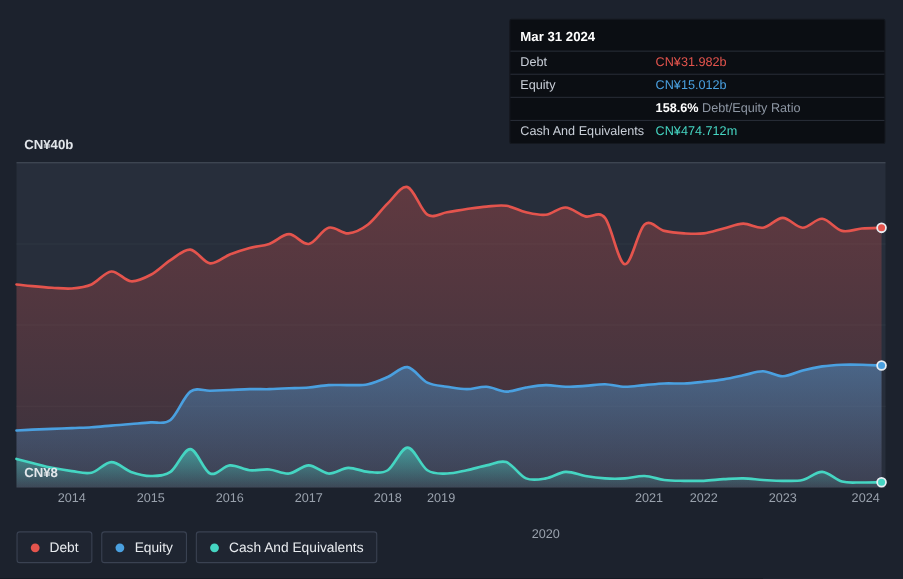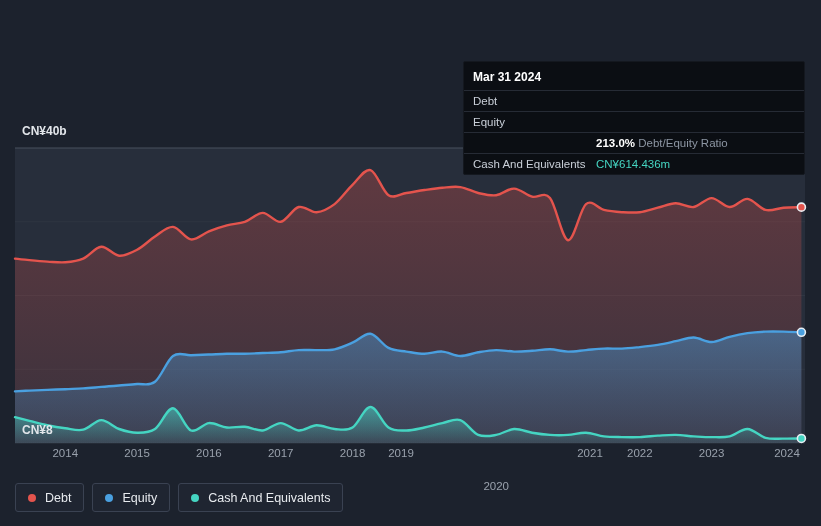--- a/index.html
+++ b/index.html
@@ -13,21 +13,21 @@
   .plot svg{overflow:visible;display:block;}
   .y-label{position:absolute;color:#e2e6ea;font-size:12px;font-weight:bold;}
   .y-top{left:22px;top:124px;}
   .y-bottom{left:22px;top:423px;z-index:3;}
   #x-axis{position:absolute;left:0;top:447px;width:762px;height:16px;}
   .x-tick{position:absolute;top:0;transform:translateX(-50%);color:#99a1ac;font-size:11.5px;}
   
   .tooltip{
     position:absolute;top:17px;right:16px;width:340px;
     background:#0b0e13;border:1px solid #14181f;border-radius:2px;
-    z-index:5;color:#c9cfd8;font-size:11.5px;margin-top:44px;
+    z-index:5;color:#c9cfd8;font-size:11.5px;
   }
   .tt-header{padding:8px 9px 6px 9px;color:#ffffff;font-weight:700;font-size:12px;}
   .tt-row{display:flex;align-items:center;padding:4px 9px;border-top:1px solid #262b35;min-height:12px;}
   .tt-label{width:123px;flex:none;color:#c9cfd8;}
   .tt-value{flex:1;}
   .tt-value b{color:#ffffff;font-weight:700;}
   .ratio-label{color:#8d96a3;}
   
   .legend{position:absolute;left:15px;top:483px;display:flex;gap:8px;}
   .legend-item{
@@ -90,31 +90,33 @@
       <div class="x-tick" style="left: 590px;">2021</div>
       <div class="x-tick" style="left: 639.818px;">2022</div>
       <div class="x-tick" style="left: 711.636px;">2023</div>
       <div class="x-tick" style="left: 739px; margin-left: 48px;">2024</div>
     </div>
 
   <div class="tooltip">
     <div class="tt-header">Mar 31 2024</div>
     <div class="tt-row">
       <span class="tt-label">Debt</span>
+      <span class="tt-value" style="color: rgb(228, 84, 77);">CN¥31.982b</span>
     </div>
     <div class="tt-row">
       <span class="tt-label">Equity</span>
+      <span class="tt-value" style="color: rgb(74, 160, 224);">CN¥15.012b</span>
     </div>
     <div class="tt-row">
       <span class="tt-label"></span>
-      <span class="tt-value"><b>213.0%</b> <span class="ratio-label">Debt/Equity Ratio</span></span>
+      <span class="tt-value"><b>158.6%</b> <span class="ratio-label">Debt/Equity Ratio</span></span>
     </div>
     <div class="tt-row">
       <span class="tt-label">Cash And Equivalents</span>
-      <span class="tt-value" style="color: rgb(69, 213, 194);">CN¥614.436m</span>
+      <span class="tt-value" style="color: rgb(69, 213, 194);">CN¥474.712m</span>
     </div>
   </div>
 
   <div class="legend">
     <div class="legend-item">
       <span class="legend-dot" style="background: rgb(228, 84, 77);"></span>
       <span>Debt</span>
     </div>
     <div class="legend-item">
       <span class="legend-dot" style="background: rgb(74, 160, 224);"></span>

